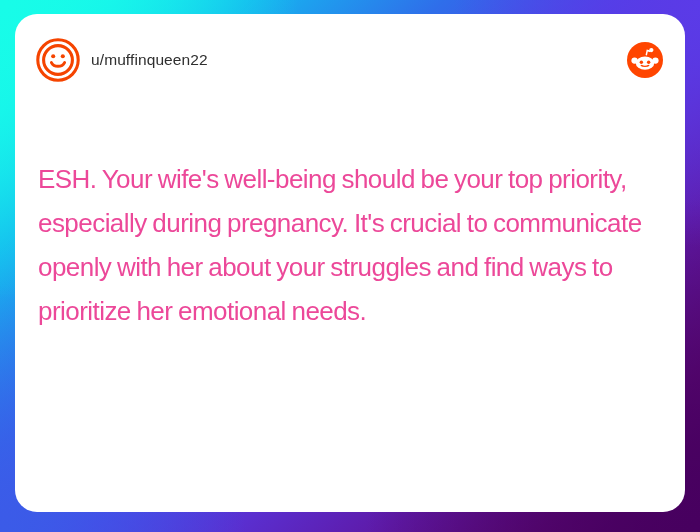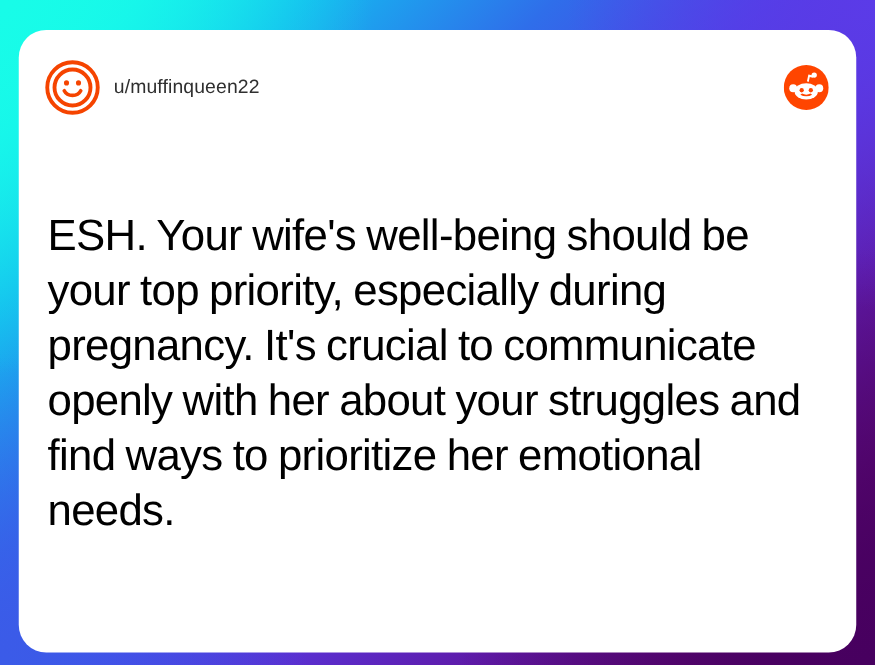--- a/index.html
+++ b/index.html
@@ -42,21 +42,21 @@
       radial-gradient(circle at 100% 0%, #5b3be8 0%, rgba(91,59,232,0.8) 6%, rgba(91,59,232,0) 28%),
       radial-gradient(circle at 0% 100%, #3b5be8 0%, rgba(59,91,232,0.8) 6%, rgba(59,91,232,0) 28%),
       radial-gradient(circle at 100% 100%, #47005f 0%, rgba(71,0,95,0.85) 9%, rgba(71,0,95,0) 38%);
     pointer-events: none;
   }
 
   
   #card {
     position: absolute;
     left: 15px;
-    top: 24px;
+    top: 14px;
     width: 670px;
     height: 498px;
     background: #ffffff;
     border-radius: 22px;
     box-sizing: border-box;
     overflow: hidden;
   }
 
   
   .card-header {
@@ -104,23 +104,23 @@
   
   .comment-body {
     position: absolute;
     left: 23px;
     top: 143px;
     width: 630px;
   }
 
   .comment-text {
     margin: 0;
-    font-size: 35px;
+    font-size: 26px;
     line-height: 44px;
-    color: #000000;
+    color: #ec4899;
     letter-spacing: -0.55px;
     font-weight: 400;
     word-spacing: -1px;
   }
 </style>
 </head>
 <body>
 
 <div id="stage">
 

